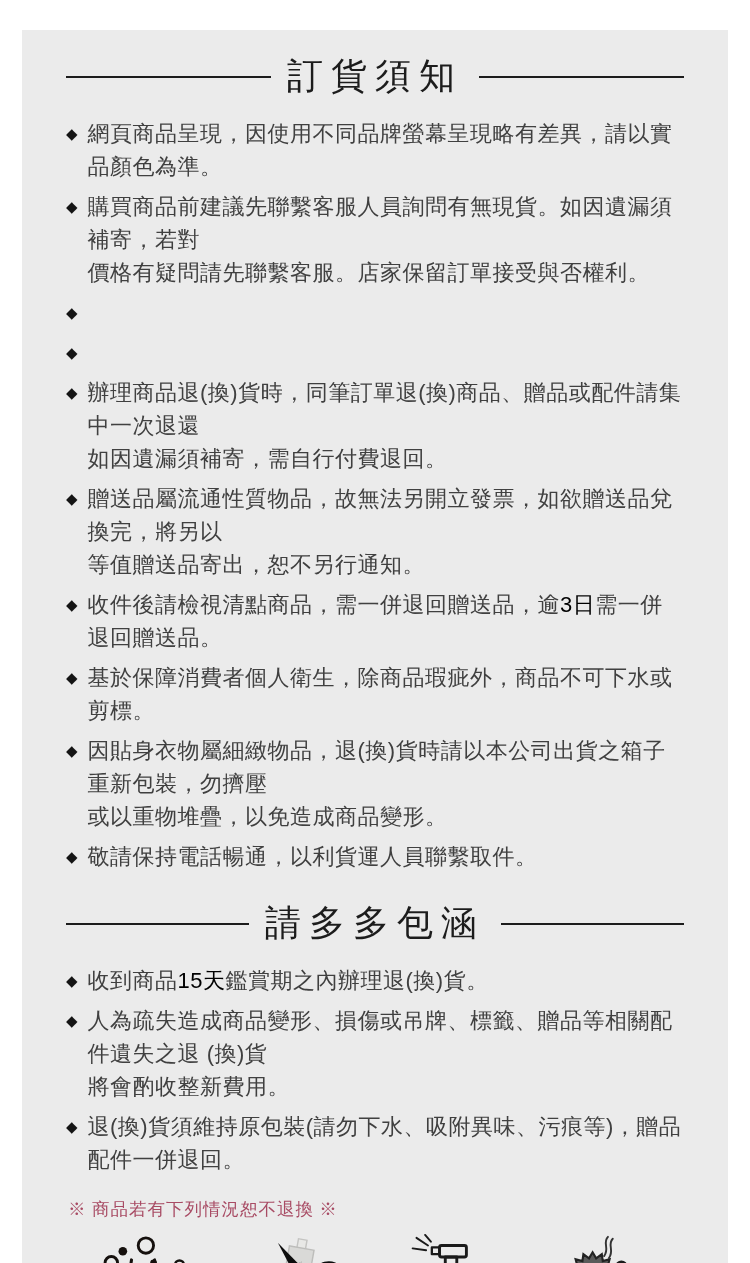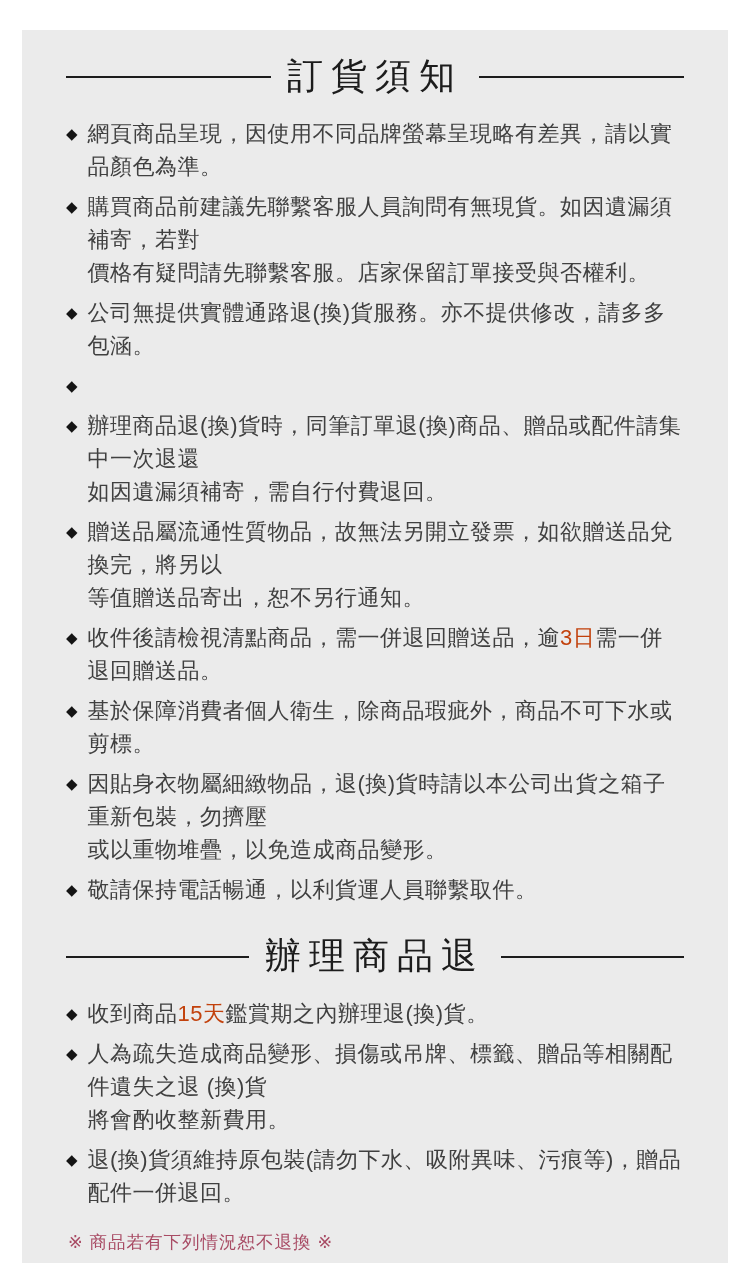--- a/index.html
+++ b/index.html
@@ -7,22 +7,22 @@
   .card{box-sizing:border-box;width:706px;min-height:1201px;margin:30px 0 0 22px;
     background:#ebebeb;padding:16px 44px 28px 44px;color:#404040;}
   .sec-header{display:flex;align-items:center;gap:16px;margin:26px 0 16px 0;}
   .sec-header:first-child{margin-top:6px;}
   .sec-header .rule{flex:1;height:2px;background:#1c1c1c;}
   .sec-header h2{margin:0;font-size:36px;font-weight:400;letter-spacing:8px;color:#1c1c1c;white-space:nowrap;}
   .list{margin:0 0 6px 0;}
   .item{display:flex;align-items:flex-start;margin:0 0 7px 0;}
   .dia{flex:none;font-size:15px;line-height:33px;color:#141414;margin-right:10px;}
   .txt{margin:0;font-size:22px;line-height:33px;white-space:pre-line;letter-spacing:0.5px;}
-  .hl{color:#c2410c;}
-  .notice{font-size:17.5px;line-height:30px;color:#a84b64;margin:18px 0 10px 2px;letter-spacing:1px;}
+  .hl{color:#000000;}
+  .notice{font-size:17.5px;line-height:30px;color:#a84b64;margin:18px 0 10px 2px;letter-spacing:1px;font-family:Liberation Serif, serif;}
   .icon-row{display:flex;justify-content:space-between;align-items:flex-start;margin:10px 2px 6px 2px;}
   .icon-col{width:150px;display:flex;flex-direction:column;align-items:center;}
   .icon-col svg{display:block;}
   .icon-label{font-size:15px;color:#2f2f2f;margin-top:12px;text-align:center;letter-spacing:0.5px;}
 </style>
 </head>
 <body>
 
 <div class="card">
 
@@ -36,21 +36,20 @@
       <span class="dia">◆</span>
       <p class="txt"><span>網頁商品呈現，因使用不同品牌螢幕呈現略有差異，請以實品顏色為準。</span><span class="hl"></span><span></span></p>
     </div>
     <div class="item">
       <span class="dia">◆</span>
       <p class="txt"><span>購買商品前建議先聯繫客服人員詢問有無現貨。如因遺漏須補寄，若對
 價格有疑問請先聯繫客服。店家保留訂單接受與否權利。</span><span class="hl"></span><span></span></p>
     </div>
     <div class="item">
       <span class="dia">◆</span>
-      <p class="txt"><span>公司無提供實體通路退(換)貨服務。亦不提供修改，請多多包涵。</span><span class="hl"></span><span></span></p>
     </div>
     <div class="item">
       <span class="dia">◆</span>
     </div>
     <div class="item">
       <span class="dia">◆</span>
       <p class="txt"><span>辦理商品退(換)貨時，同筆訂單退(換)商品、贈品或配件請集中一次退還
 如因遺漏須補寄，需自行付費退回。</span><span class="hl"></span><span></span></p>
     </div>
     <div class="item">
@@ -75,21 +74,21 @@
 或以重物堆疊，以免造成商品變形。</span><span class="hl"></span><span></span></p>
     </div>
     <div class="item">
       <span class="dia">◆</span>
       <p class="txt"><span>敬請保持電話暢通，以利貨運人員聯繫取件。</span><span class="hl"></span><span></span></p>
     </div>
   </div>
 
   <div class="sec-header">
     <span class="rule"></span>
-    <h2>辦理商品退</h2>
+    <h2>請多多包涵</h2>
     <span class="rule"></span>
   </div>
   <div class="list">
     <div class="item">
       <span class="dia">◆</span>
       <p class="txt"><span>收到商品</span><span class="hl">15天</span><span>鑑賞期之內辦理退(換)貨。</span></p>
     </div>
     <div class="item">
       <span class="dia">◆</span>
       <p class="txt"><span>人為疏失造成商品變形、損傷或吊牌、標籤、贈品等相關配件遺失之退 (換)貨

